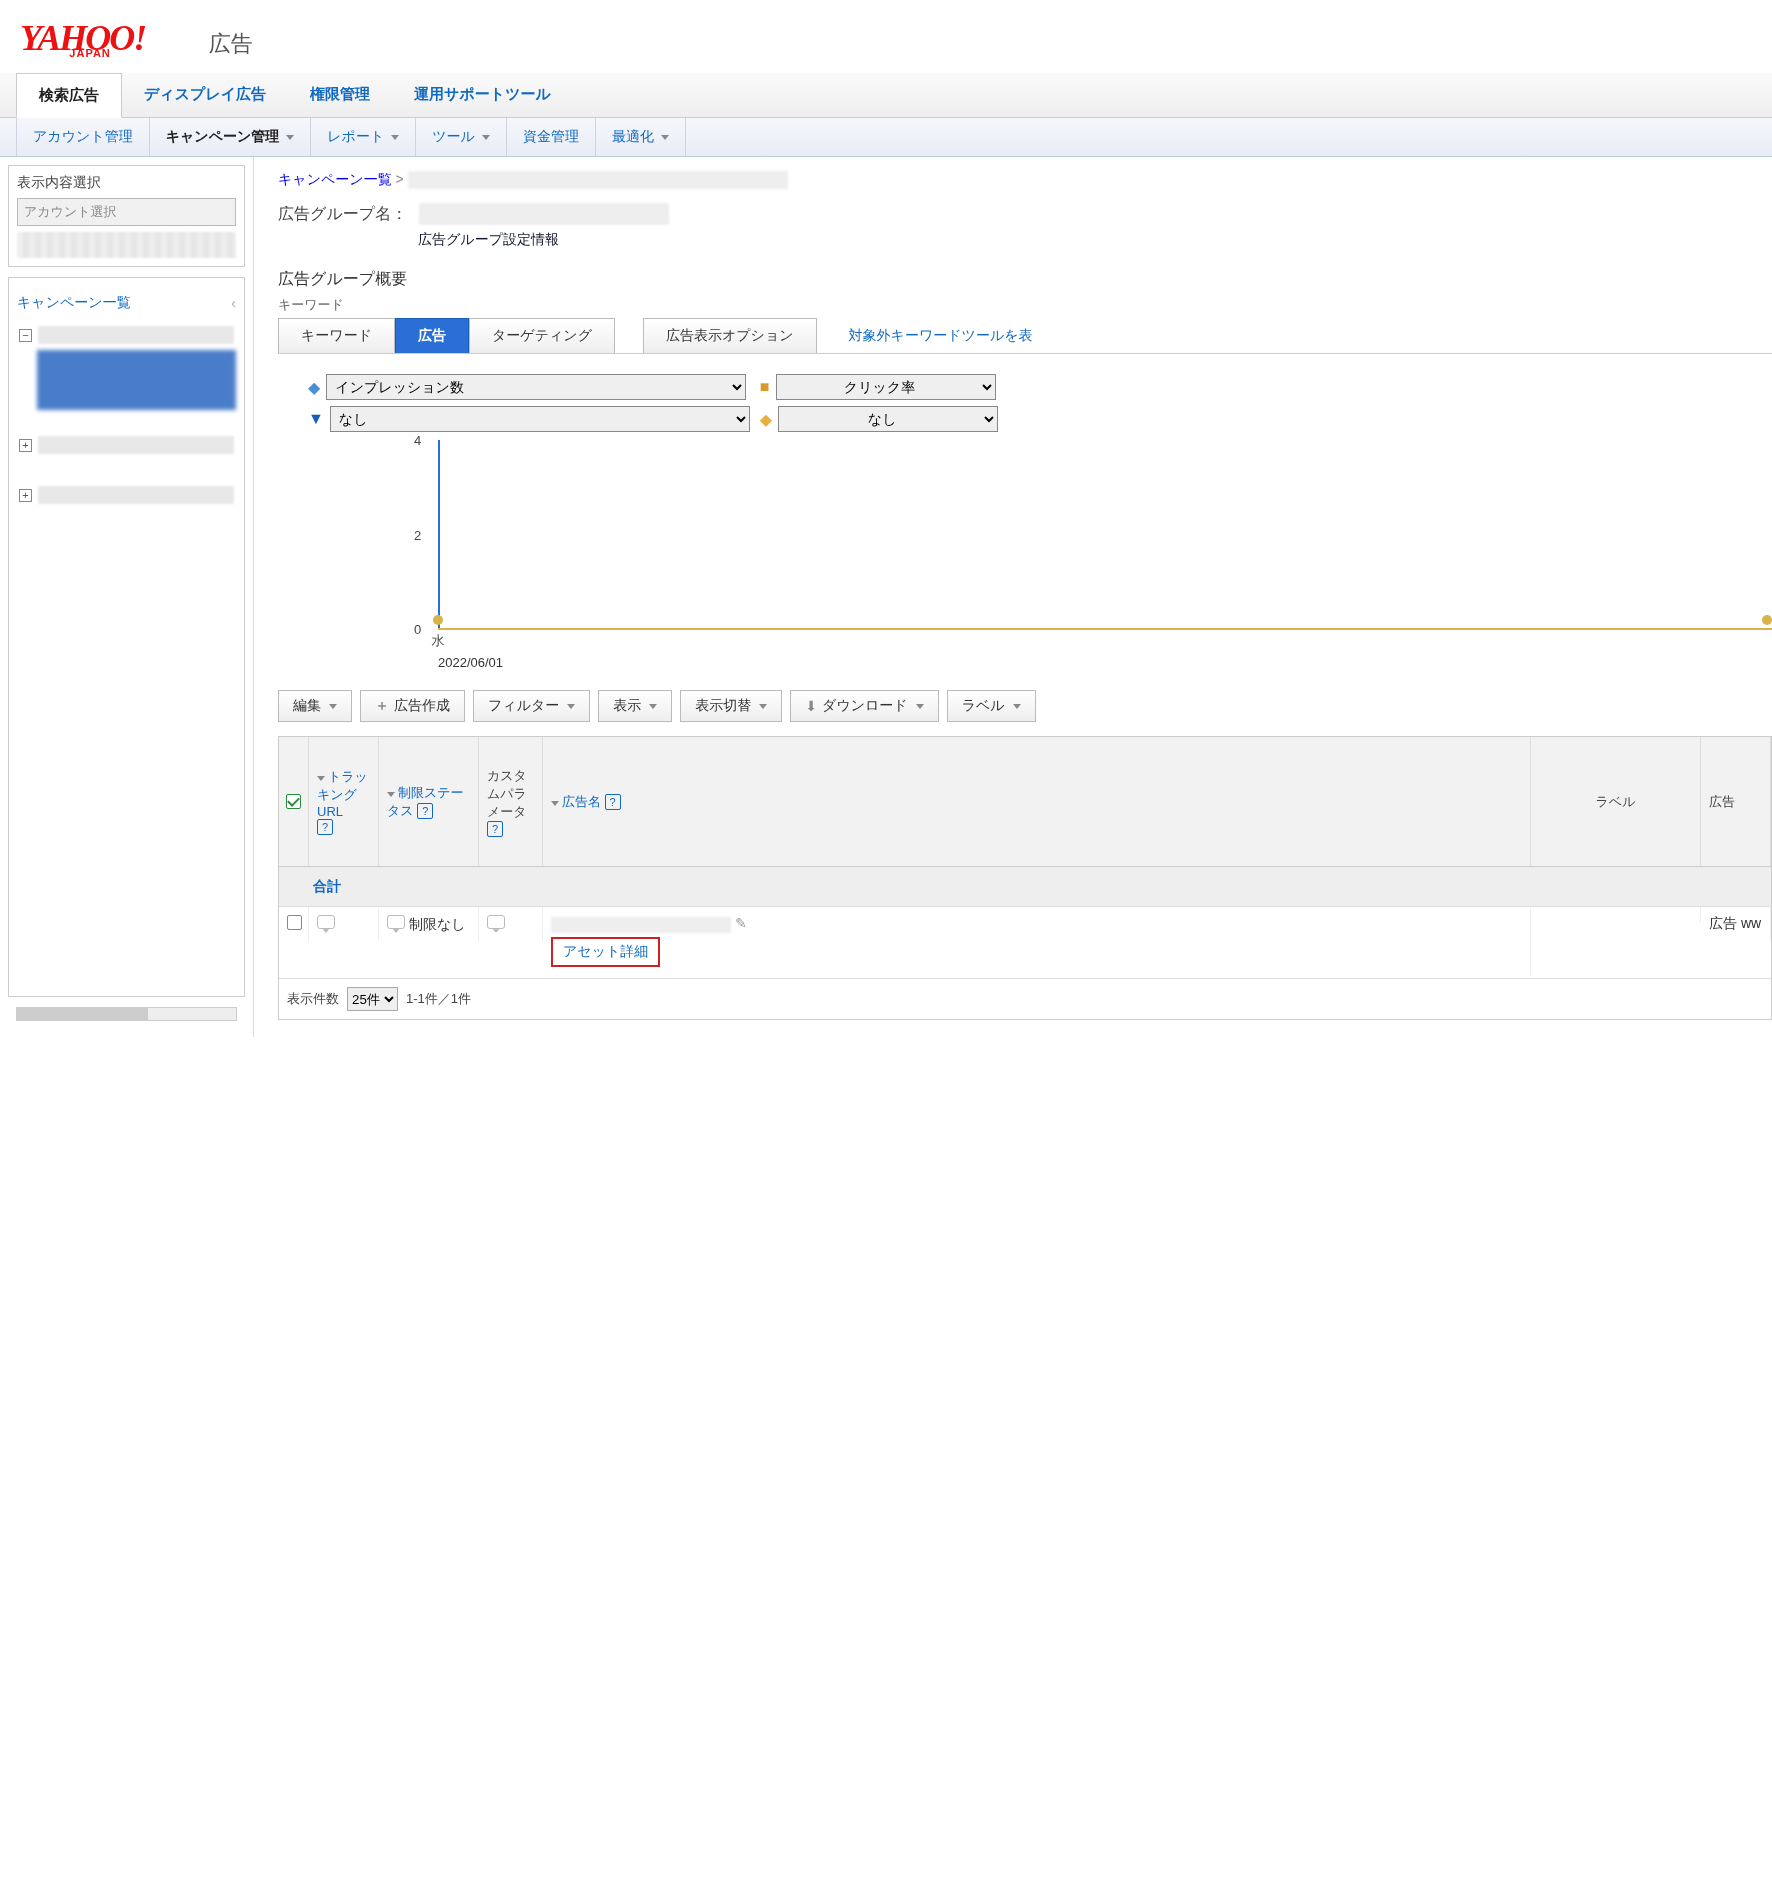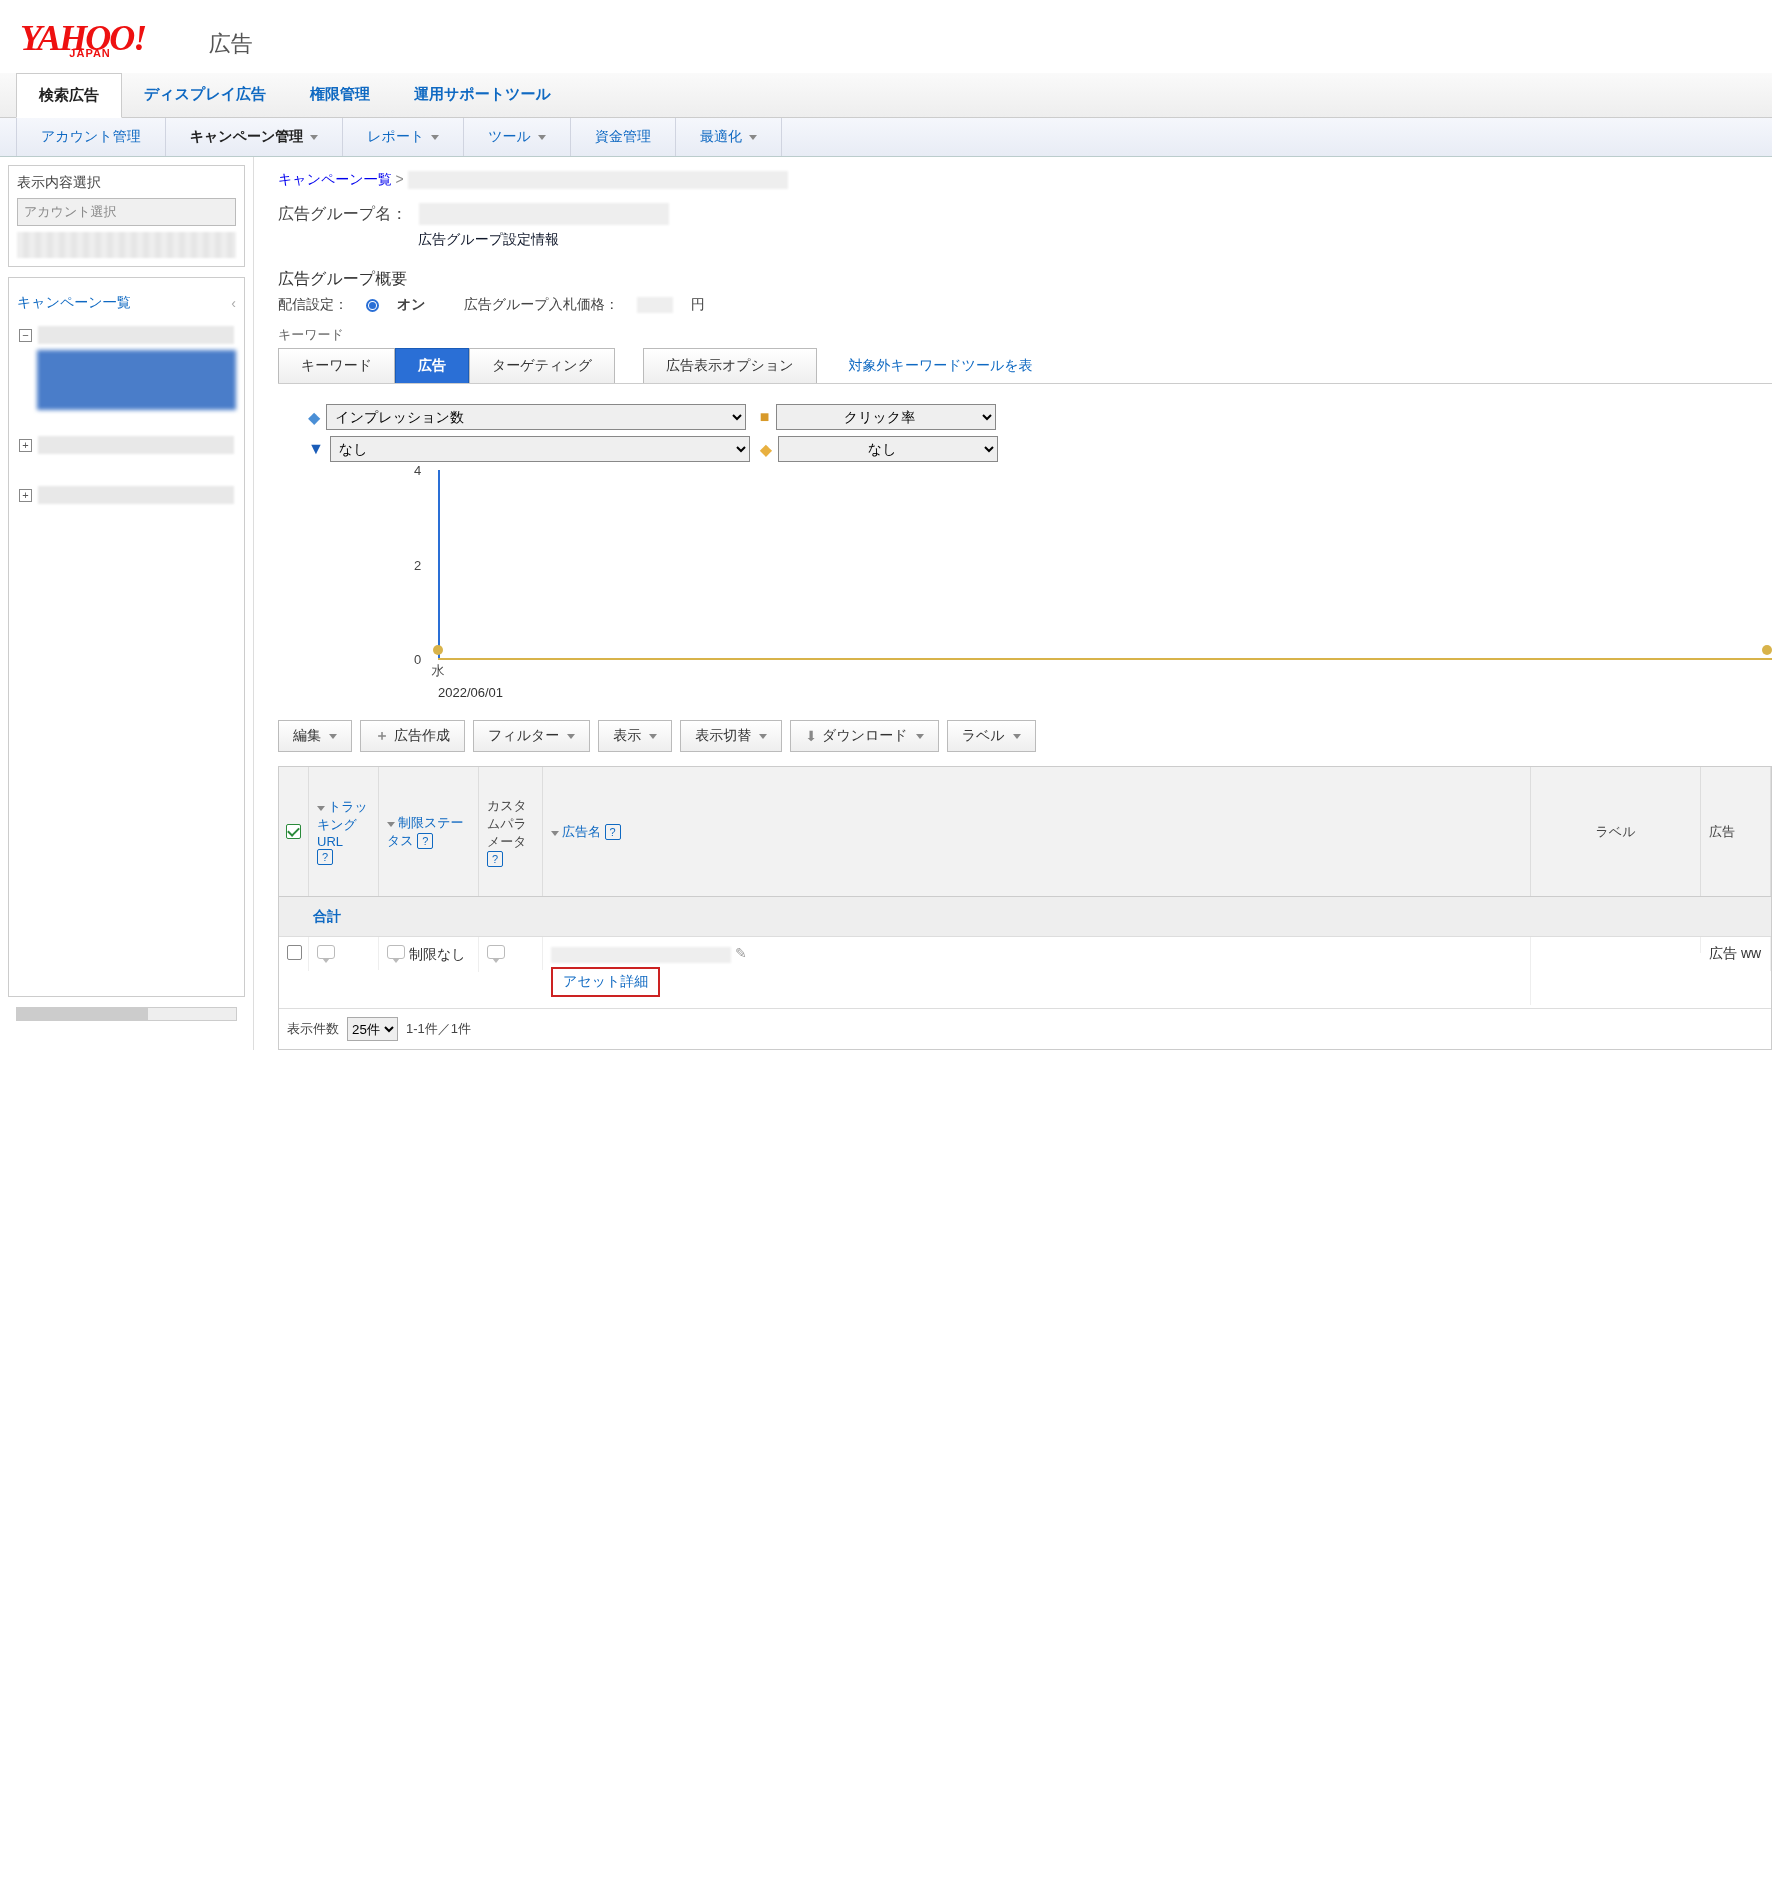--- a/index.html
+++ b/index.html
@@ -6,21 +6,21 @@
 body { font-family: "Hiragino Kaku Gothic Pro", "Meiryo", sans-serif; font-size: 13px; color: #333; background: #fff; }
 .header-logo { padding: 13px 20px 0; background: #fff; }
 .logo-wrap { display: flex; align-items: flex-end; gap: 8px; }
 .logo-yahoo { font-family: Georgia, serif; font-size: 36px; font-weight: bold; color: #e11; font-style: italic; letter-spacing: -2px; }
 .logo-japan { font-size: 11px; font-weight: bold; color: #e11; letter-spacing: 1px; margin-left: -84px; margin-top: 34px; }
 .logo-ad { font-size: 22px; color: #555; margin-left: 90px; }
 .top-tabs { display: flex; border-bottom: 1px solid #ccc; margin-top: 14px; background: linear-gradient(#fafafa,#eee); padding-left: 16px; }
 .top-tab { padding: 12px 22px; font-size: 15px; font-weight: bold; color: #0f69c2; cursor: pointer; }
 .top-tab.active { background: #fff; border: 1px solid #ccc; border-bottom: 1px solid #fff; margin-bottom: -1px; color: #222; }
 .sub-nav { display: flex; background: linear-gradient(#f5f7fc,#e8ecf5); border-bottom: 1px solid #bcc; padding: 0 16px; }
-.sub-nav-item { padding: 10px 24px; font-size: 14px; color: #0f69c2; cursor: pointer; display: flex; align-items: center; gap: 4px; border-right: 1px solid #d0d4e0; }
+.sub-nav-item { padding: 10px 16px; font-size: 14px; color: #0f69c2; cursor: pointer; display: flex; align-items: center; gap: 4px; border-right: 1px solid #d0d4e0; }
 .sub-nav-item:first-child { border-left: 1px solid #d0d4e0; }
 .sub-nav-item.active { font-weight: bold; color: #222; }
 .tri-down { width: 0; height: 0; border-left: 4px solid transparent; border-right: 4px solid transparent; border-top: 5px solid #888; margin-left: 3px; }
 .body-wrap { display: flex; }
 .sidebar { width: 254px; flex-shrink: 0; border-right: 1px solid #ddd; padding: 8px; background: #fff; }
 .side-panel { border: 1px solid #ccc; margin-bottom: 10px; padding: 8px; background: #fff; }
 .side-title { font-size: 14px; color: #444; margin-bottom: 6px; }
 .side-select { width: 100%; height: 28px; border: 1px solid #bbb; background: #f0f0f0; color: #888; padding: 4px 6px; font-size: 13px; }
 .side-blur { width: 100%; height: 26px; background: repeating-linear-gradient(90deg,#eee,#eee 6px,#e6e6e6 6px,#e6e6e6 12px); filter: blur(1px); margin-top: 6px; }
 .side-list-head { display: flex; justify-content: space-between; align-items: center; margin: 8px 0; }
@@ -188,28 +188,20 @@
       <span class="bc-blur"></span>
     </div>
 
     <div class="group-row">
       <span class="group-label">広告グループ名：</span>
       <span class="group-blur"></span>
     </div>
     <a href="#" class="group-link">広告グループ設定情報</a>
 
     <div class="overview-title">広告グループ概要</div>
-    <div class="overview-row">
-      <span>配信設定：</span>
-      <span class="radio-dot"></span>
-      <b>オン</b>
-      <span style="margin-left:20px;">広告グループ入札価格：</span>
-      <span class="bid-blur"></span>
-      <span>円</span>
-    </div>
 
     <div class="sel-label">キーワード</div>
     <div class="content-tabs">
       <div class="ctab">キーワード</div>
       <div class="ctab active">広告</div>
       <div class="ctab">ターゲティング</div>
       <div class="ctab" style="margin-left:28px;">広告表示オプション</div>
       <a href="#" class="ctab link">対象外キーワードツールを表</a>
     </div>
 

